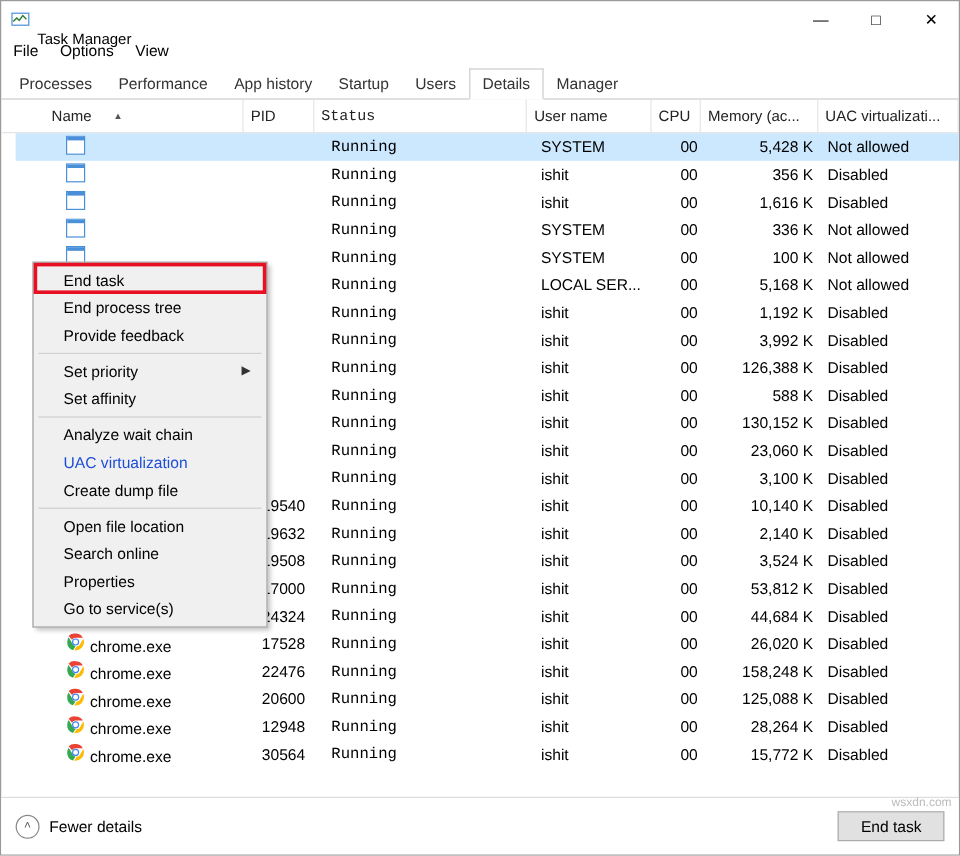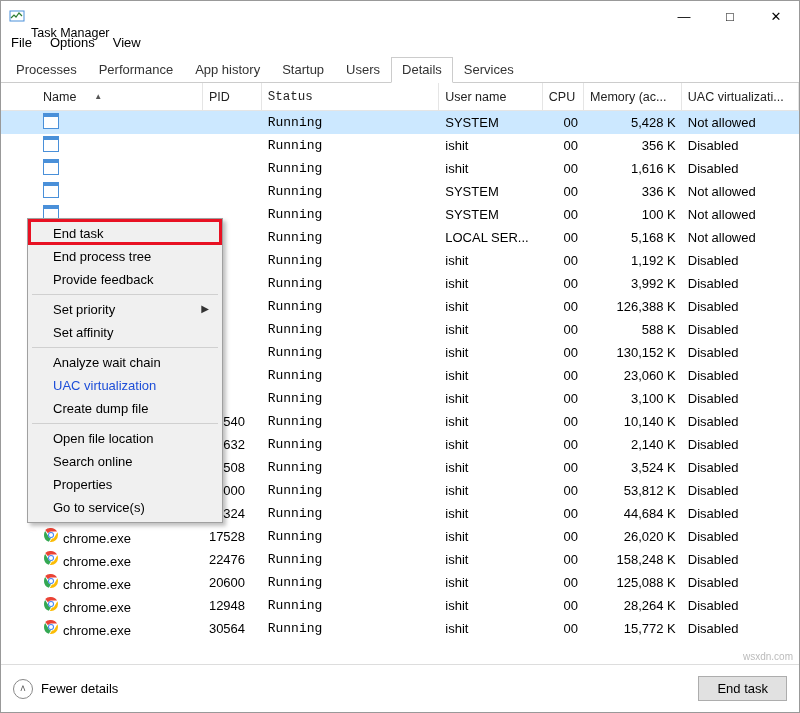--- a/index.html
+++ b/index.html
@@ -19,39 +19,39 @@
   .header-row { display: flex; border-bottom: 1px solid #e5e5e5; font-size: 12.5px; color: #222; height: 28px; align-items: center; }
   .col { padding: 0 6px; overflow: hidden; white-space: nowrap; text-overflow: ellipsis; }
   .col-name { width: 170px; margin-left: 36px; }
   .col-pid { width: 60px; text-align: left; }
   .col-status { width: 182px; font-family: Liberation Mono, monospace; }
   .col-user { width: 106px; }
   .col-cpu { width: 42px; text-align: right; }
   .col-mem { width: 100px; text-align: right; }
   .col-uac { width: 120px; }
   .sort-arrow { font-size: 8px; color: #555; margin-left: 18px; }
-  .rows { font-size: 13px; }
+  .rows { font-size: 13px; padding-left: 12px; }
   .row { display: flex; height: 23px; align-items: center; }
   .row.selected { background: #cce8ff; }
   .proc-icon { width: 16px; height: 16px; margin-right: 4px; display: inline-flex; align-items: center; justify-content: center; flex-shrink: 0; }
   .proc-win { background: #fff; border: 1px solid #4a90d9; position: relative; }
   .proc-win::before { content: ""; position: absolute; left: 0; right: 0; top: 0; height: 3px; background: #4a90d9; }
   .proc-chrome svg { width: 16px; height: 16px; }
   .context-menu { position: absolute; left: 26px; top: 135px; width: 196px; background: #f0f0f0; border: 1px solid #a0a0a0; padding: 3px; box-shadow: 3px 3px 4px rgba(0,0,0,0.25); z-index: 10; font-size: 13px; }
   .ctx-item { padding: 4px 24px 4px 22px; white-space: nowrap; position: relative; }
   .ctx-item.disabled { color: #1d4ed8; }
   .ctx-item.highlight { background: transparent; }
   .ctx-highlight-box { position: absolute; left: -3px; right: -3px; top: -3px; height: 26px; border: 3px solid #e81123; pointer-events: none; }
   .ctx-sep { height: 1px; background: #d0d0d0; margin: 3px 1px; }
   .ctx-arrow { position: absolute; right: 10px; top: 5px; font-size: 10px; color: #333; }
   .footer { position: absolute; bottom: 0; left: 0; right: 0; height: 48px; border-top: 1px solid #ddd; display: flex; align-items: center; padding: 0 12px; background: #fff; }
   .fewer { display: flex; align-items: center; gap: 8px; }
   .fewer-circle { width: 20px; height: 20px; border: 1px solid #888; border-radius: 50%; display: flex; align-items: center; justify-content: center; font-size: 10px; color: #555; }
   .end-task-btn { margin-left: auto; padding: 4px 18px; background: #e1e1e1; border: 1px solid #adadad; font-size: 13px; }
-  .watermark { position: absolute; right: 6px; bottom: 50px; font-size: 10px; color: #bbb; }
+  .watermark { position: absolute; right: 6px; bottom: 37px; font-size: 10px; color: #bbb; }
   .hdr-sep { border-right: 1px solid #e5e5e5; height: 100%; display: flex; align-items: center; }
 </style>
 </head>
 <body>
 
 <div class="titlebar">
   <span class="titlebar-icon">
     <svg viewBox="0 0 16 16">
         <rect x="1" y="3" width="14" height="10" fill="#fff" stroke="#4a90d9" stroke-width="1"></rect>
         <polyline points="2,10 5,7 7,9 10,5 13,8" fill="none" stroke="#2e7d32" stroke-width="1.2"></polyline>
@@ -71,21 +71,21 @@
   <span class="menu-item">View</span>
 </div>
 
 <div class="tabs" id="tab-bar">
     <div class="tab">Processes</div>
     <div class="tab">Performance</div>
     <div class="tab">App history</div>
     <div class="tab">Startup</div>
     <div class="tab">Users</div>
     <div class="tab active">Details</div>
-    <div class="tab">Services</div>
+    <div class="tab">Manager</div>
   </div>
 
 <div class="grid">
   <div class="header-row">
     <div class="col col-name hdr-sep">
       <span>Name</span>
         <span class="sort-arrow">▲</span>
     </div>
     <div class="col col-pid hdr-sep">PID</div>
     <div class="col col-status hdr-sep">Status</div>

